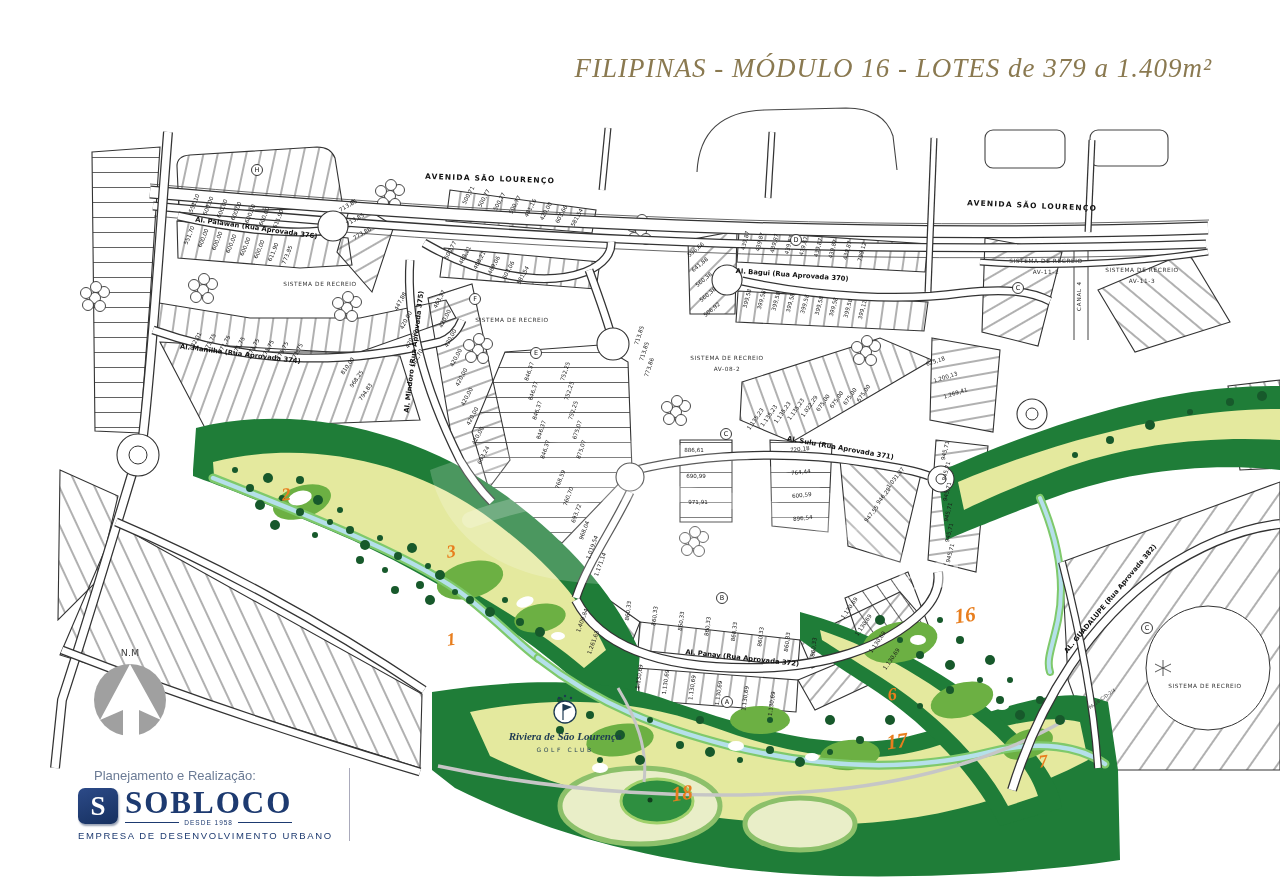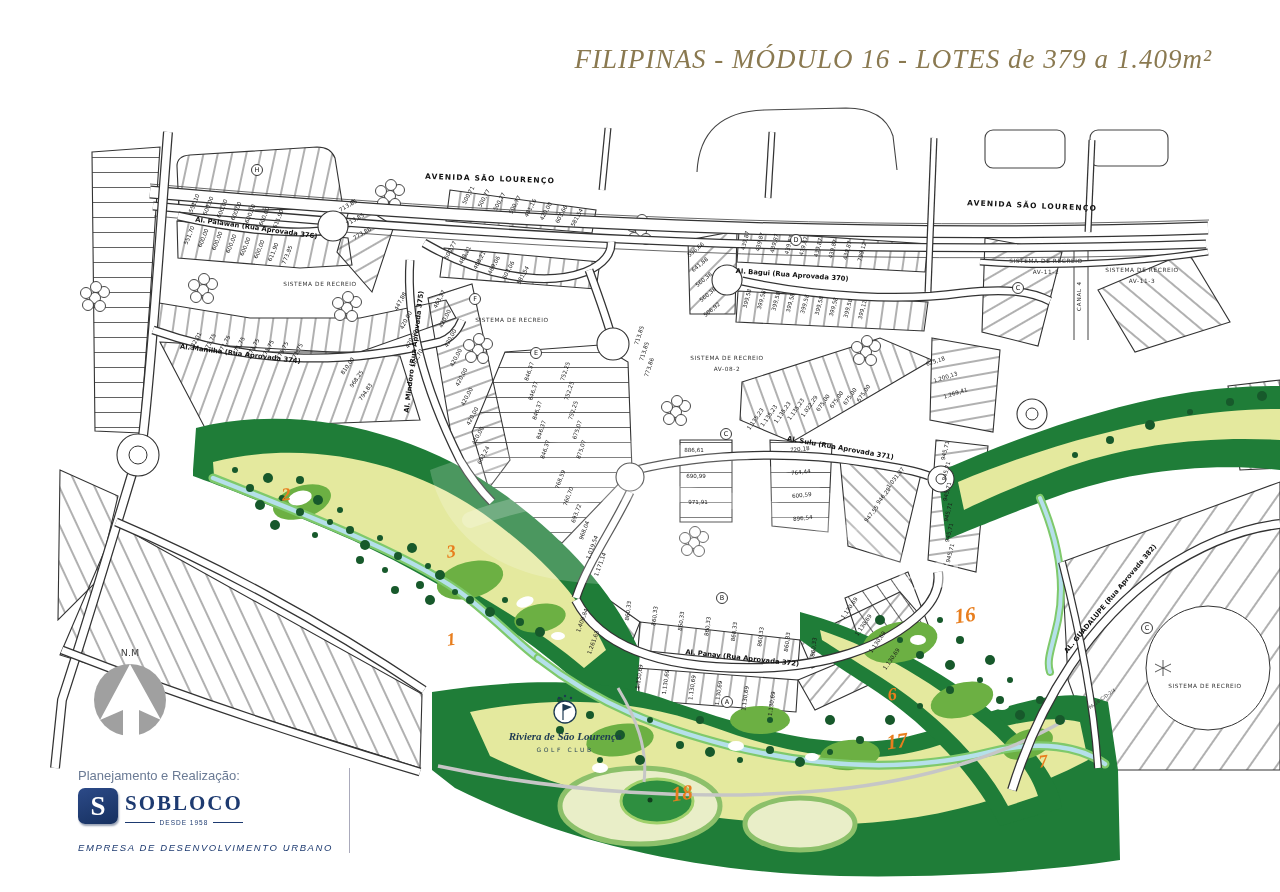--- a/index.html
+++ b/index.html
@@ -1,49 +1,49 @@
 <!DOCTYPE html>
 <html><head>
 <meta charset="utf-8">
 <style>
   html,body{margin:0;padding:0;background:#fff;}
   body{width:1280px;height:892px;position:relative;overflow:hidden;
        font-family:"Liberation Sans",sans-serif;}
   .page-title{
-    position:absolute;top:44px;right:68px;
+    position:absolute;top:53px;right:68px;
     font-family:"Liberation Serif",serif;font-style:italic;
     font-size:27px;color:#8a7950;letter-spacing:1px;white-space:nowrap;}
   svg{position:absolute;left:0;top:0;}
   
   .lot{font-family:"DejaVu Sans",sans-serif;font-size:5.6px;fill:#1a1a1a;text-anchor:middle;}
   .blk-letter{font-family:"DejaVu Sans",sans-serif;font-size:6.5px;fill:#111;text-anchor:middle;}
   .street-lbl{font-family:"DejaVu Sans",sans-serif;font-size:6.8px;font-weight:bold;fill:#111;text-anchor:middle;}
   .ave-lbl{font-family:"DejaVu Sans",sans-serif;font-size:7.5px;font-weight:bold;fill:#111;letter-spacing:1.2px;text-anchor:middle;}
   .rec-lbl{font-family:"DejaVu Sans",sans-serif;font-size:5.8px;fill:#333;letter-spacing:.6px;text-anchor:middle;}
   .tiny-lbl{font-family:"DejaVu Sans",sans-serif;font-size:4.6px;fill:#333;text-anchor:middle;}
   .canal-lbl{font-family:"DejaVu Sans",sans-serif;font-size:5.6px;fill:#333;letter-spacing:.8px;text-anchor:middle;}
   .hole-num{font-family:"Liberation Serif",serif;font-style:italic;font-weight:bold;fill:#e87e1e;text-anchor:middle;}
   .compass-lbl{font-family:"DejaVu Sans",sans-serif;font-size:9.5px;fill:#444;text-anchor:middle;}
   .gc-name{font-family:"Liberation Serif",serif;font-style:italic;font-weight:bold;font-size:11px;fill:#1d3a52;text-anchor:middle;}
   .gc-sub{font-family:"DejaVu Sans",sans-serif;font-size:6px;letter-spacing:2.6px;fill:#1d3a52;text-anchor:middle;}
   .wm-text{font-family:"Liberation Serif",serif;font-style:italic;font-size:56px;fill:#ffffff;opacity:.5;}
   
   .footer{position:absolute;left:78px;top:768px;display:flex;align-items:flex-start;gap:16px;}
-  .small-label{font-size:13px;color:#6b7b95;margin-bottom:5px;}
+  .small-label{font-size:13px;color:#6b7b95;margin-bottom:5px;margin-left:16px;}
   .sobloco-row{display:flex;align-items:flex-start;gap:7px;}
   .s-icon{width:40px;height:36px;border-radius:7px;
     background:linear-gradient(160deg,#2c4a88 0%,#16305f 100%);
     color:#fff;font-family:"Liberation Serif",serif;font-weight:bold;font-size:27px;
     display:flex;align-items:center;justify-content:center;box-shadow:1px 2px 2px #9aa3b5;}
-  .s-name{font-family:"Liberation Serif",serif;font-weight:bold;font-size:21px;line-height:30px;
+  .s-name{font-family:"Liberation Serif",serif;font-weight:bold;font-size:31px;line-height:30px;
     color:#1d3a70;letter-spacing:2px;}
   .s-since{font-size:6.5px;color:#1d3a70;text-align:center;letter-spacing:1px;
     display:flex;align-items:center;gap:5px;margin-top:1px;}
   .s-since::before,.s-since::after{content:"";flex:1;border-top:1px solid #1d3a70;}
-  .s-tag{font-size:9.5px;color:#1d3a70;letter-spacing:1.6px;margin-top:16px;font-style:italic;}
+  .s-tag{font-size:9.5px;color:#1d3a70;letter-spacing:1.6px;margin-top:4px;}
   .v-div{width:1px;background:#aab;align-self:stretch;min-height:72px;}
   .sales-col{padding-left:4px;}
   .siv-name{font-family:"Liberation Sans",sans-serif;font-weight:bold;font-size:40px;line-height:36px;
     color:#c41f26;letter-spacing:1px;transform:scaleY(1.05);}
   .siv-tag{font-size:7px;color:#c41f26;border-top:1.5px solid #c41f26;margin-top:2px;padding-top:1px;
     letter-spacing:.4px;font-weight:bold;}
 </style>
 </head>
 <body>
 

